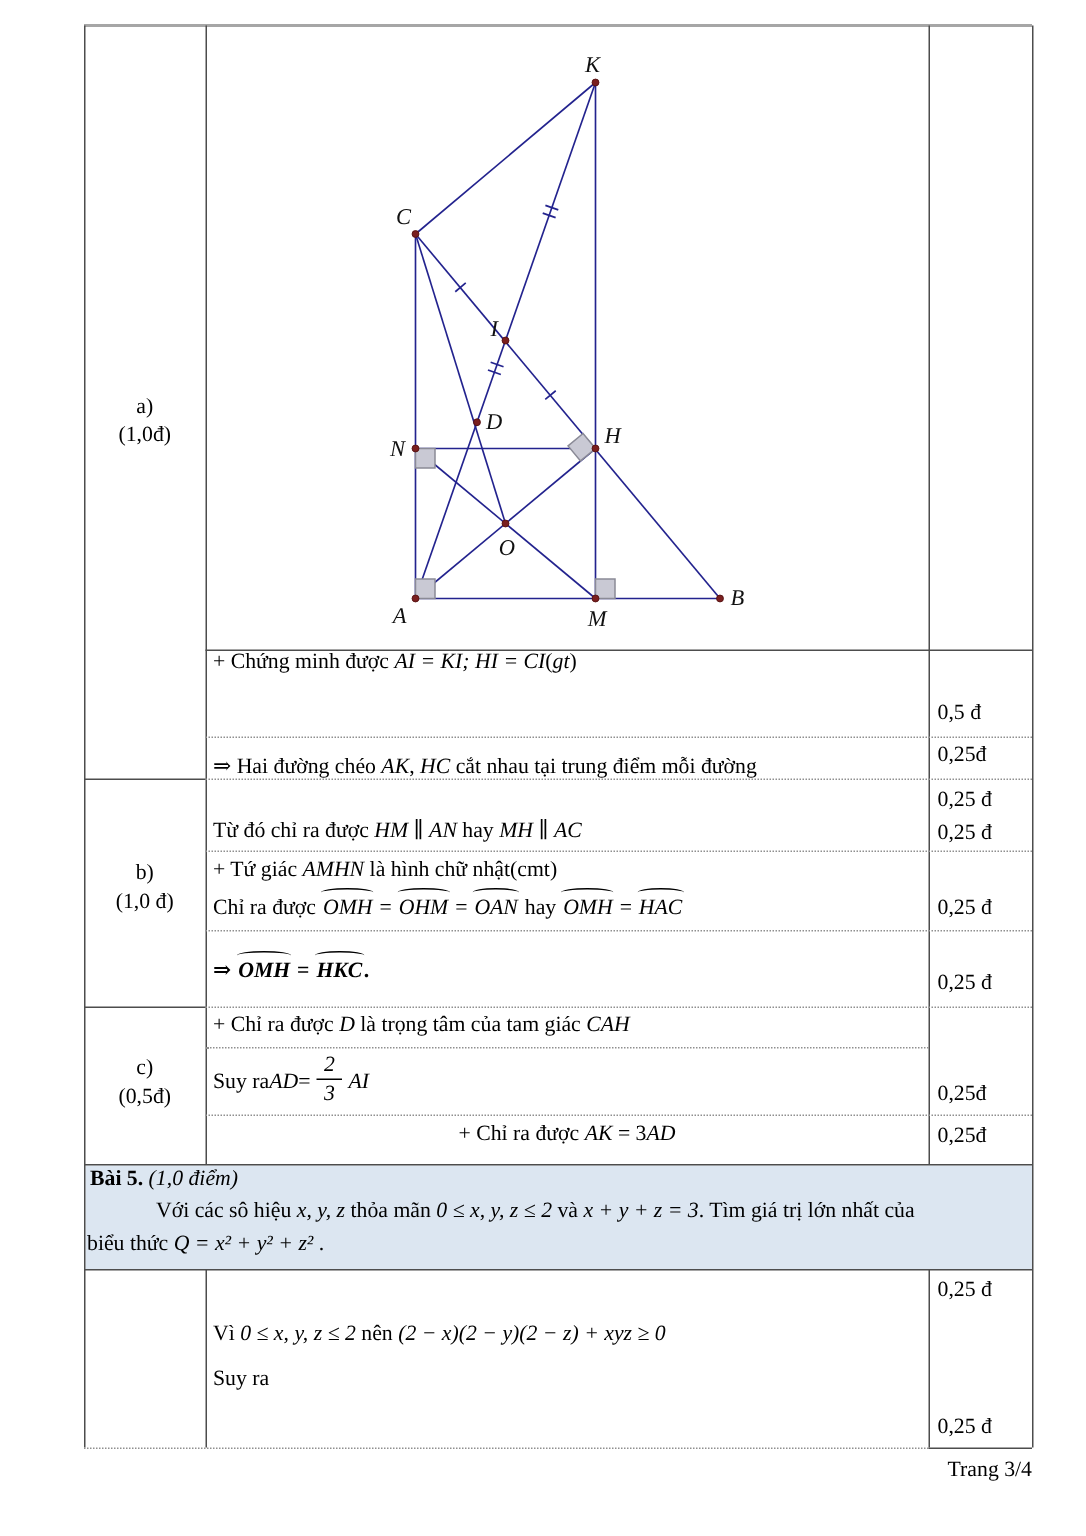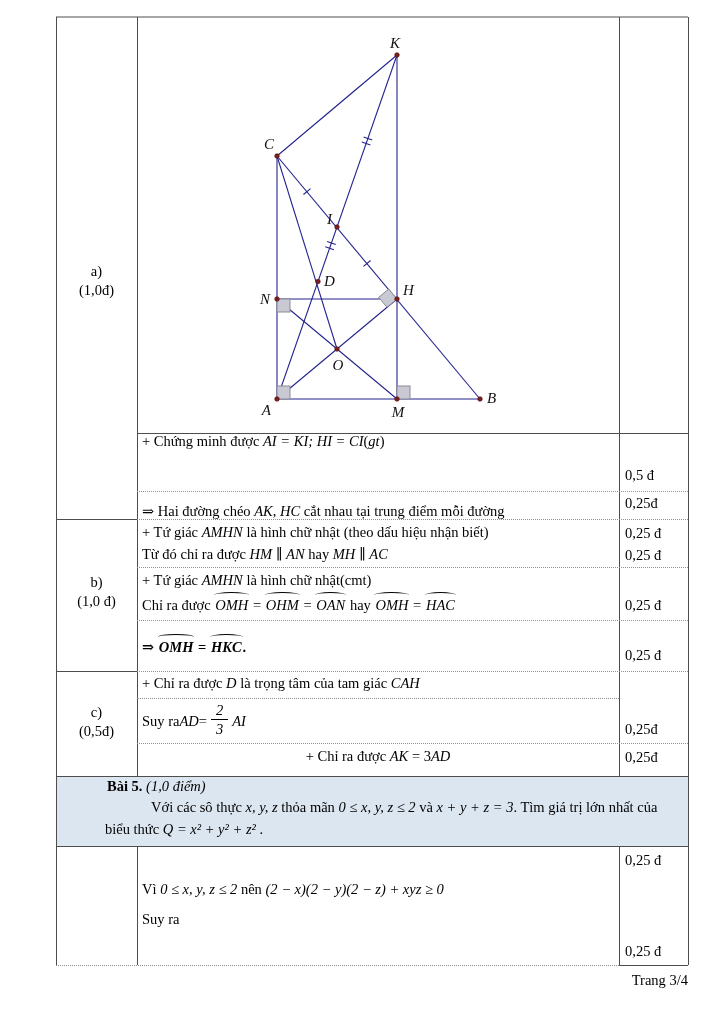--- a/index.html
+++ b/index.html
@@ -17,21 +17,21 @@
   .m{font-style:italic;}
   .b{font-weight:bold;}
   .hat{position:relative;font-style:italic;display:inline-block;padding:2px 1px 0;}
   .hat::before{content:"";position:absolute;left:0;right:0;top:-2px;height:5px;
                border-top:1.2px solid #000;border-radius:50% 50% 0 0;}
   .frac{display:inline-block;vertical-align:middle;text-align:center;margin:0 4px 4px 4px;font-style:italic;}
   .frac .fn{display:block;padding:0 5px 1px;border-bottom:1.2px solid #000;line-height:16px;}
   .frac .fd{display:block;line-height:16px;padding-top:1px;}
   .fline{display:flex;align-items:center;}
   .bluebg{position:absolute;left:57px;top:777px;width:631px;height:69px;background:#dce6f1;}
-  .bai5line{position:absolute;line-height:19px;white-space:nowrap;margin-left:47px;}
+  .bai5line{position:absolute;line-height:19px;white-space:nowrap;}
   .footer{position:absolute;left:488px;top:971px;width:200px;text-align:right;line-height:18px;}
   svg text{font-family:"Liberation Serif","DejaVu Serif",serif;font-style:italic;font-size:15px;fill:#111;}
 </style>
 </head>
 <body>
 
 <div class="page">
 
   <svg style="position:absolute;left:137px;top:17px;" width="482" height="416" viewBox="0 0 482 416">
     <g stroke="#23238e" stroke-width="1.1" fill="none">
@@ -118,21 +118,20 @@
     <div>(1,0 đ)</div>
   </div>
   <div class="seclabel" style="top:703px;">
     <div>c)</div>
     <div>(0,5đ)</div>
   </div>
 
   <div class="tl" style="top:432px;"><span>+ Chứng minh được </span><span class="m">AI = KI; HI = CI</span><span>(</span><span class="m">gt</span><span>)</span></div>
   <div class="tl" style="top:464px;margin-top:38px;"><span>⇒ Hai đường chéo </span><span class="m">AK</span><span>, </span><span class="m">HC</span><span> cắt nhau tại trung điểm mỗi đường</span></div>
 
-  <div class="tl" style="top:523px;"><span>+ Tứ giác </span><span class="m">AMHN</span><span> là hình chữ nhật (theo dấu hiệu nhận biết)</span></div>
   <div class="tl" style="top:545px;"><span>Từ đó chỉ ra được </span><span class="m">HM</span><span> ∥ </span><span class="m">AN</span><span> hay </span><span class="m">MH</span><span> ∥ </span><span class="m">AC</span></div>
   <div class="tl" style="top:571px;"><span>+ Tứ giác </span><span class="m">AMHN</span><span> là hình chữ nhật(cmt)</span></div>
   <div class="tl" style="top:594px;"><span>Chỉ ra được </span><span class="hat">OMH</span><span> = </span><span class="hat">OHM</span><span> = </span><span class="hat">OAN</span><span> hay </span><span class="hat">OMH</span><span> = </span><span class="hat">HAC</span></div>
   <div class="tl" style="top:636px;font-weight:bold;"><span>⇒ </span><span class="hat">OMH</span><span> = </span><span class="hat">HKC</span><span>.</span></div>
 
   <div class="tl" style="top:674px;"><span>+ Chỉ ra được </span><span class="m">D</span><span> là trọng tâm của tam giác </span><span class="m">CAH</span></div>
   <div class="tl fline" style="top:700px;height:42px;">
       <span>Suy ra </span>
       <span class="m">AD</span>
       <span> = </span>
@@ -149,21 +148,21 @@
   <div class="score" style="top:524px;">0,25 đ</div>
   <div class="score" style="top:546px;">0,25 đ</div>
   <div class="score" style="top:596px;">0,25 đ</div>
   <div class="score" style="top:646px;">0,25 đ</div>
   <div class="score" style="top:720px;">0,25đ</div>
   <div class="score" style="top:748px;">0,25đ</div>
   <div class="score" style="top:851px;">0,25 đ</div>
   <div class="score" style="top:942px;">0,25 đ</div>
 
   <div class="bai5line" style="left:60px;top:777px;"><span class="b">Bài 5.</span><span class="m"> (1,0 điểm)</span></div>
-  <div class="bai5line" style="left:104px;top:798px;"><span>Với các sô thực </span><span class="m">x, y, z</span><span> thỏa mãn </span><span class="m">0 ≤ x, y, z ≤ 2</span><span> và </span><span class="m">x + y + z = 3</span><span>. Tìm giá trị lớn nhất của</span></div>
+  <div class="bai5line" style="left:104px;top:798px;"><span>Với các sô hiệu </span><span class="m">x, y, z</span><span> thỏa mãn </span><span class="m">0 ≤ x, y, z ≤ 2</span><span> và </span><span class="m">x + y + z = 3</span><span>. Tìm giá trị lớn nhất của</span></div>
   <div class="bai5line" style="left:58px;top:820px;"><span>biểu thức </span><span class="m">Q = x² + y² + z²</span><span> .</span></div>
 
   <div class="tl" style="top:880px;"><span>Vì </span><span class="m">0 ≤ x, y, z ≤ 2</span><span> nên </span><span class="m">(2 − x)(2 − y)(2 − z) + xyz ≥ 0</span></div>
   <div class="tl" style="top:910px;">Suy ra</div>
 
   <div class="footer">Trang 3/4</div>
 
 </div>
 
 </body></html>

